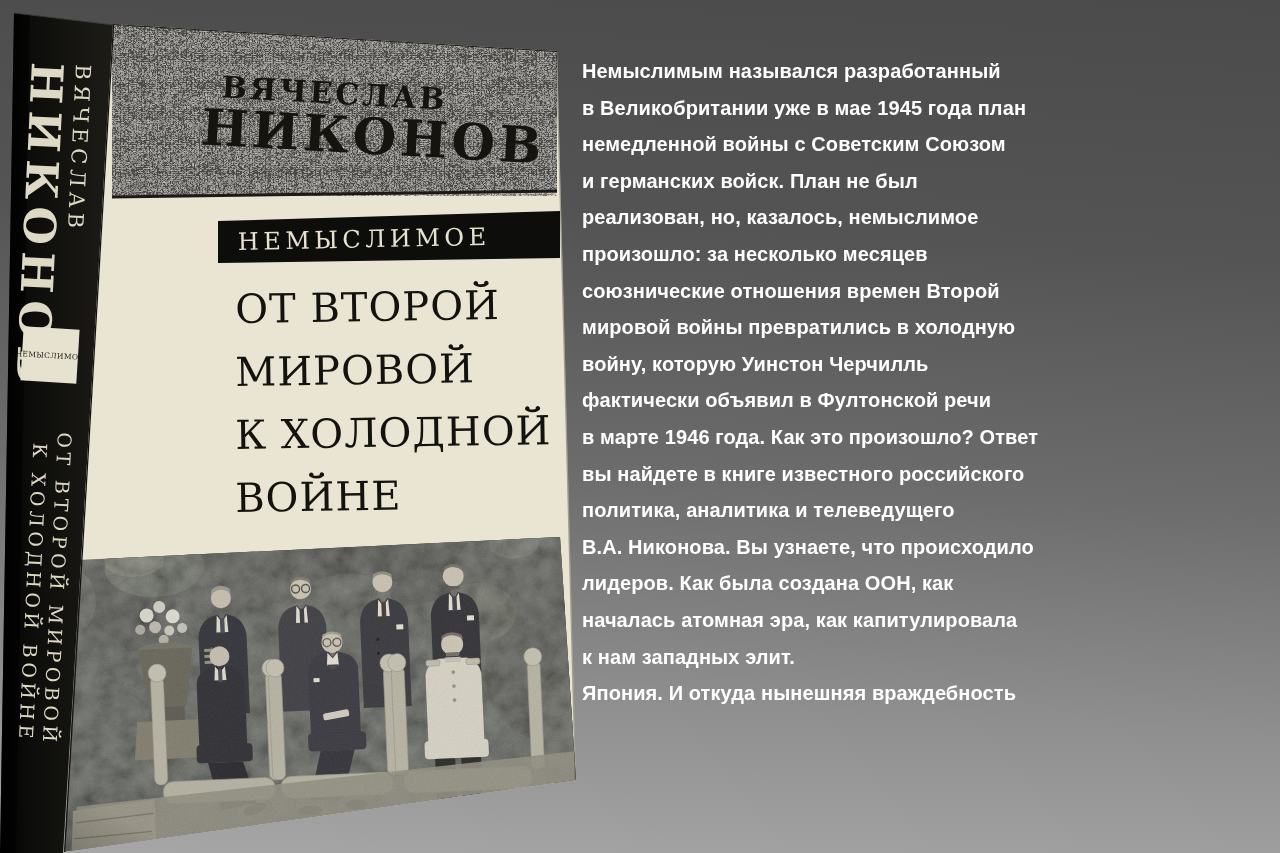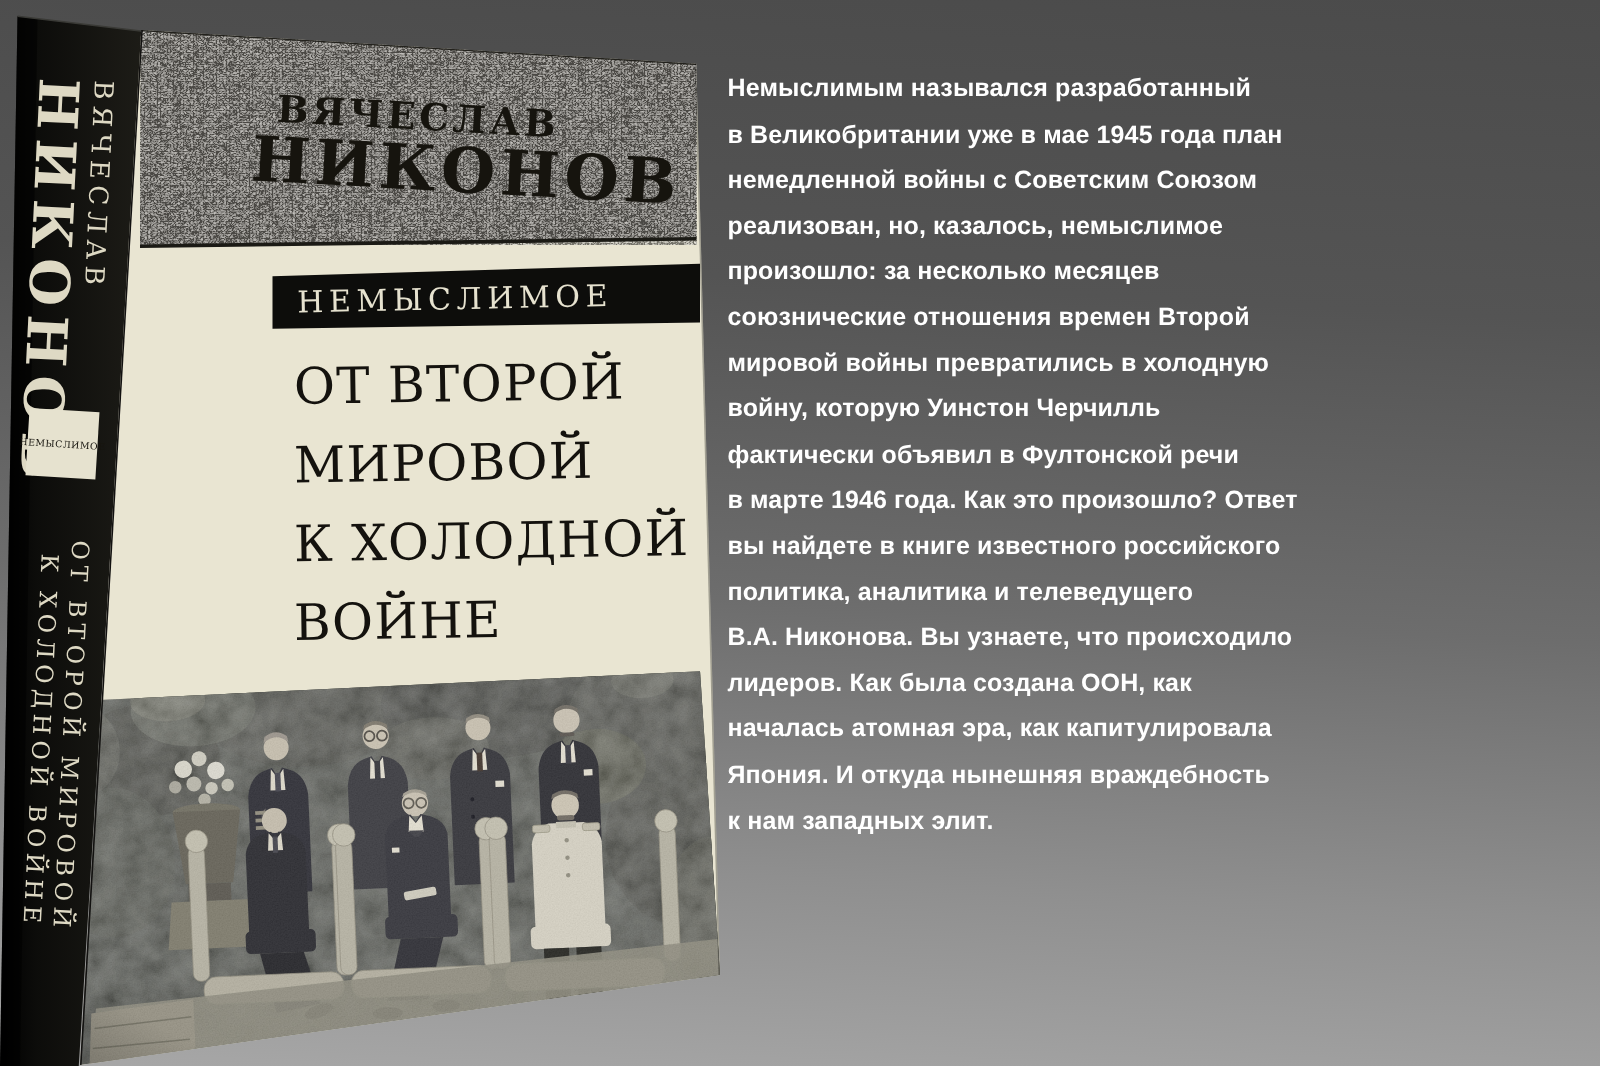--- a/index.html
+++ b/index.html
@@ -274,29 +274,30 @@
         <path d="M113,24 L64,852" stroke="#121110" stroke-width="2.5" fill="none"></path>
         <path d="M557,51 L576,780" stroke="#000" stroke-opacity="0.3" stroke-width="2.5" fill="none"></path>
       </g>
     </g>
   </svg>
 
   <div class="desc">
       <div class="line">Немыслимым назывался разработанный</div>
       <div class="line">в Великобритании уже в мае 1945 года план</div>
       <div class="line">немедленной войны с Советским Союзом</div>
+      <div class="line">и германских войск. План не был</div>
       <div class="line">реализован, но, казалось, немыслимое</div>
       <div class="line">произошло: за несколько месяцев</div>
       <div class="line">союзнические отношения времен Второй</div>
       <div class="line">мировой войны превратились в холодную</div>
       <div class="line">войну, которую Уинстон Черчилль</div>
       <div class="line">фактически объявил в Фултонской речи</div>
       <div class="line">в марте 1946 года. Как это произошло? Ответ</div>
       <div class="line">вы найдете в книге известного российского</div>
       <div class="line">политика, аналитика и телеведущего</div>
       <div class="line">В.А. Никонова. Вы узнаете, что происходило</div>
       <div class="line">лидеров. Как была создана ООН, как</div>
       <div class="line">началась атомная эра, как капитулировала</div>
+      <div class="line">к нам западных элит.</div>
       <div class="line">Япония. И откуда нынешняя враждебность</div>
-      <div class="line">к нам западных элит.</div>
     </div>
 
 </div>
 
 </body></html>

